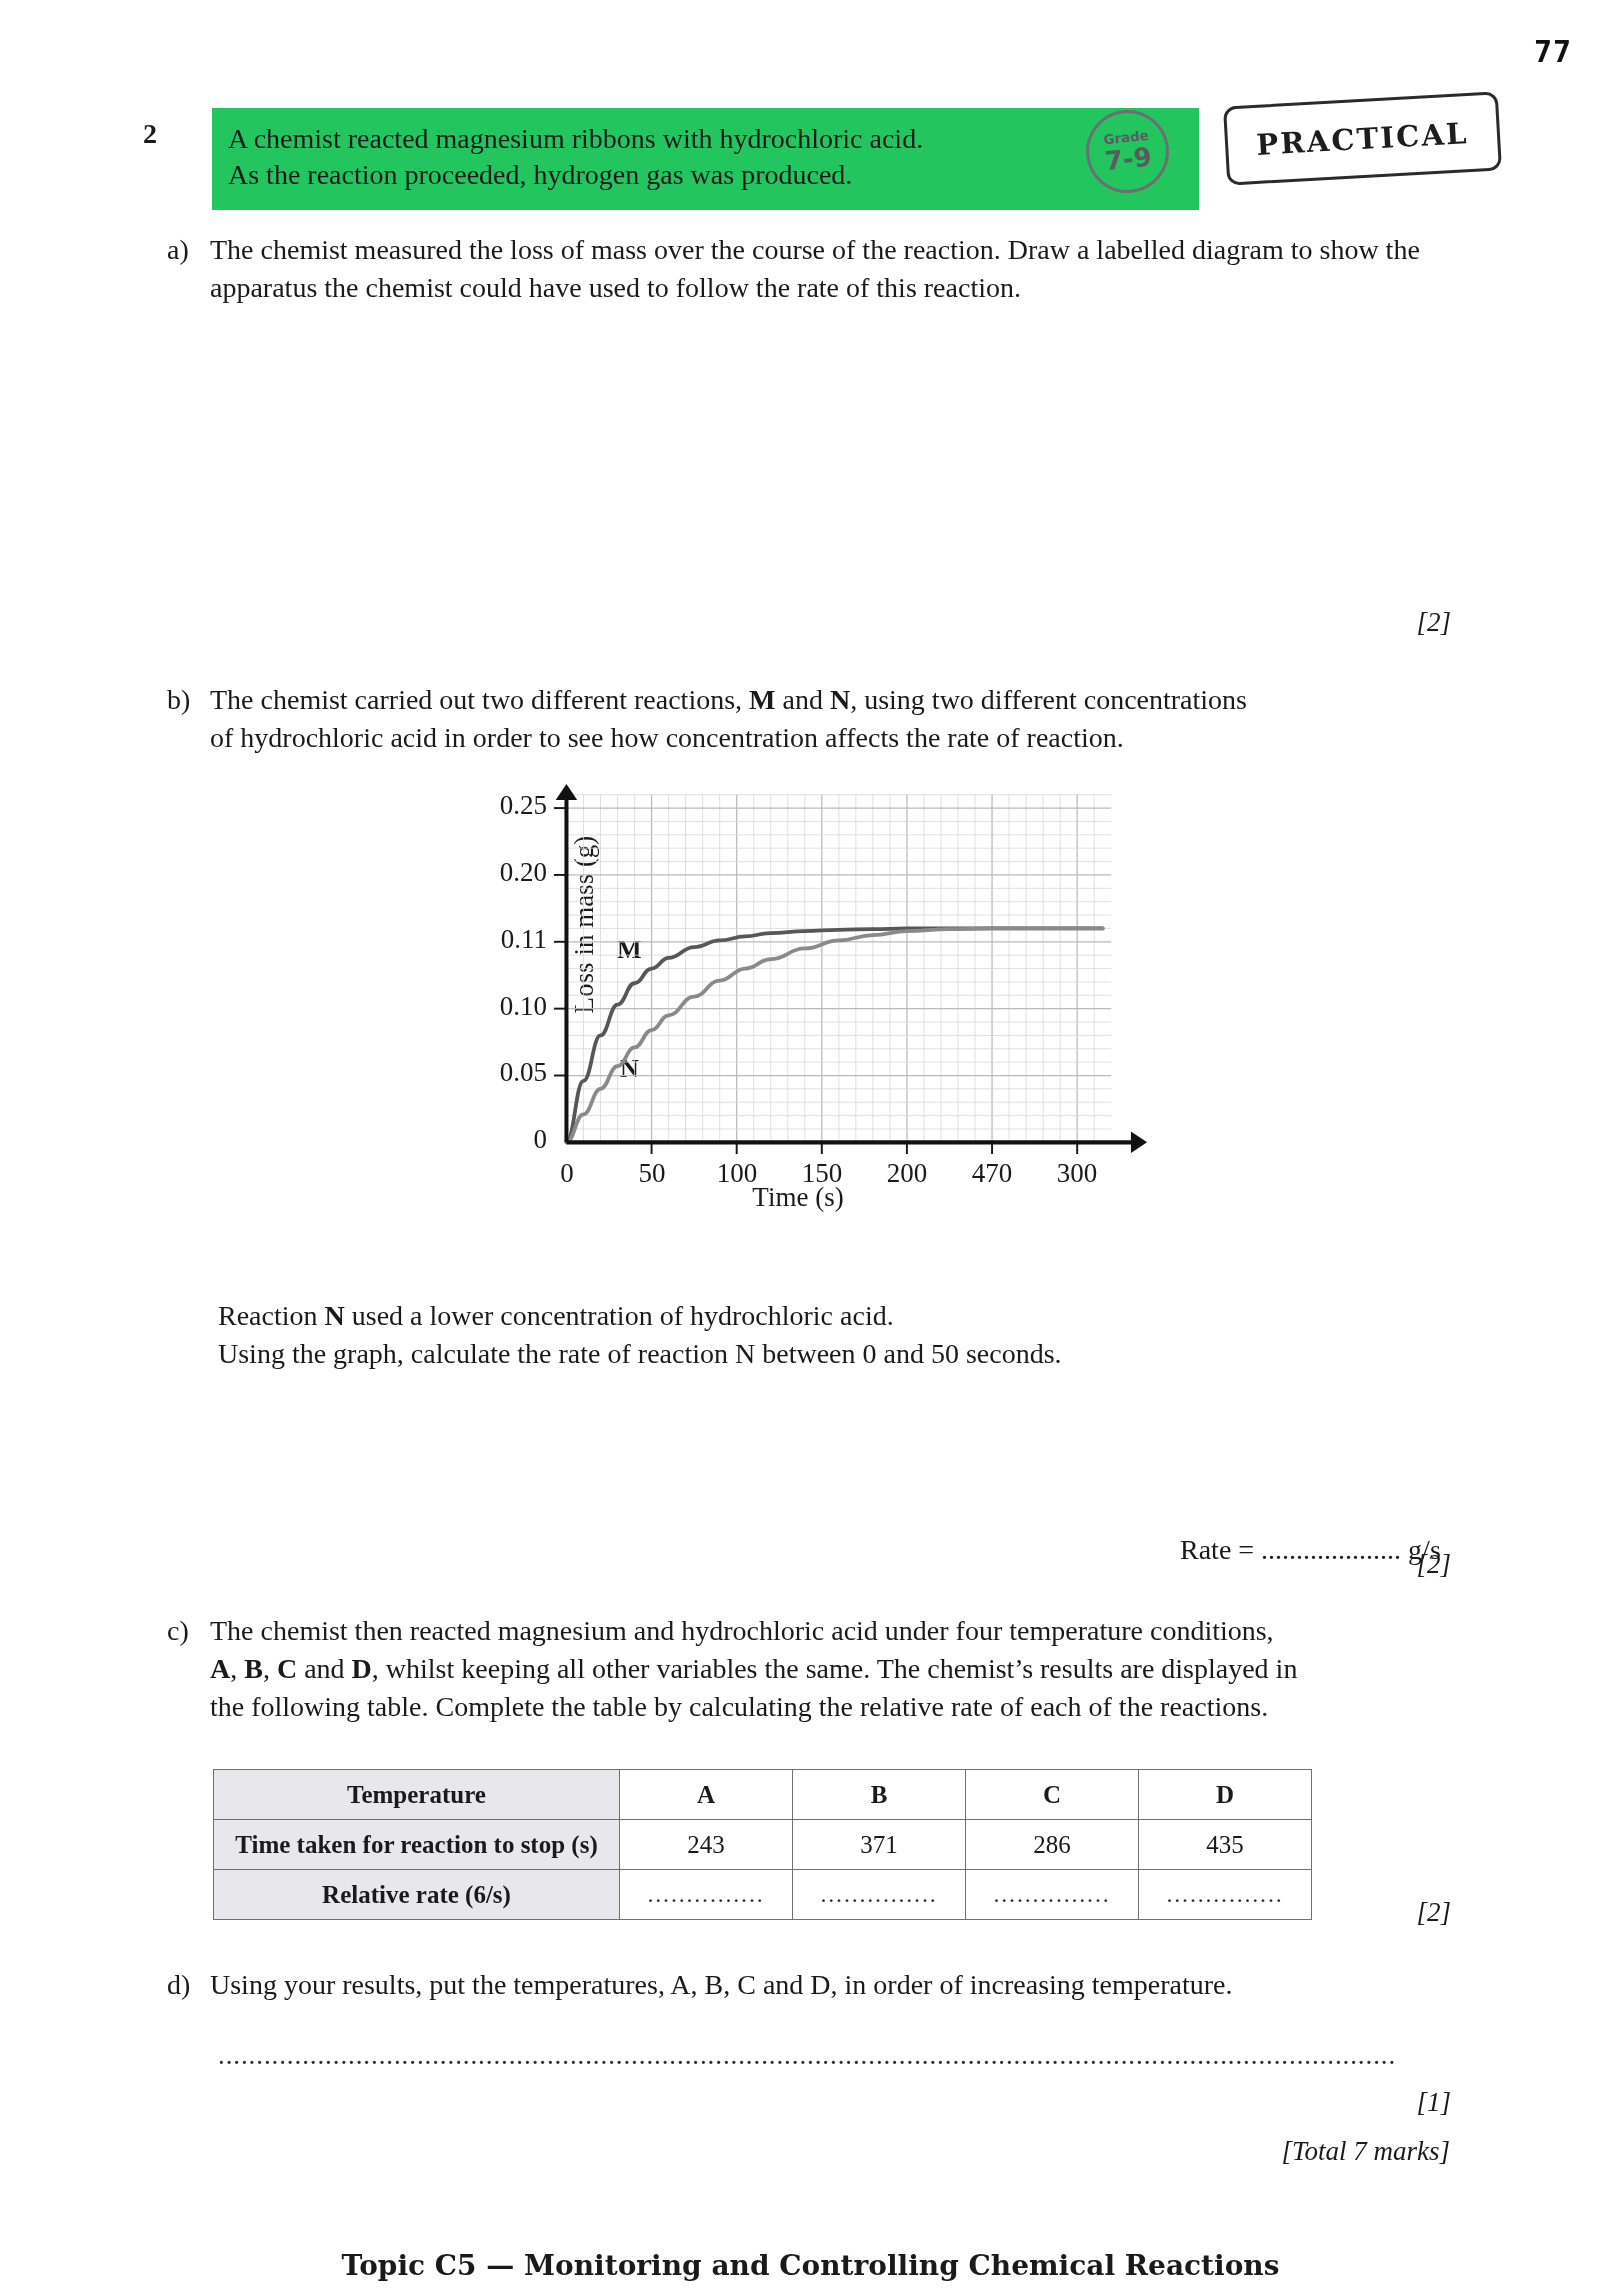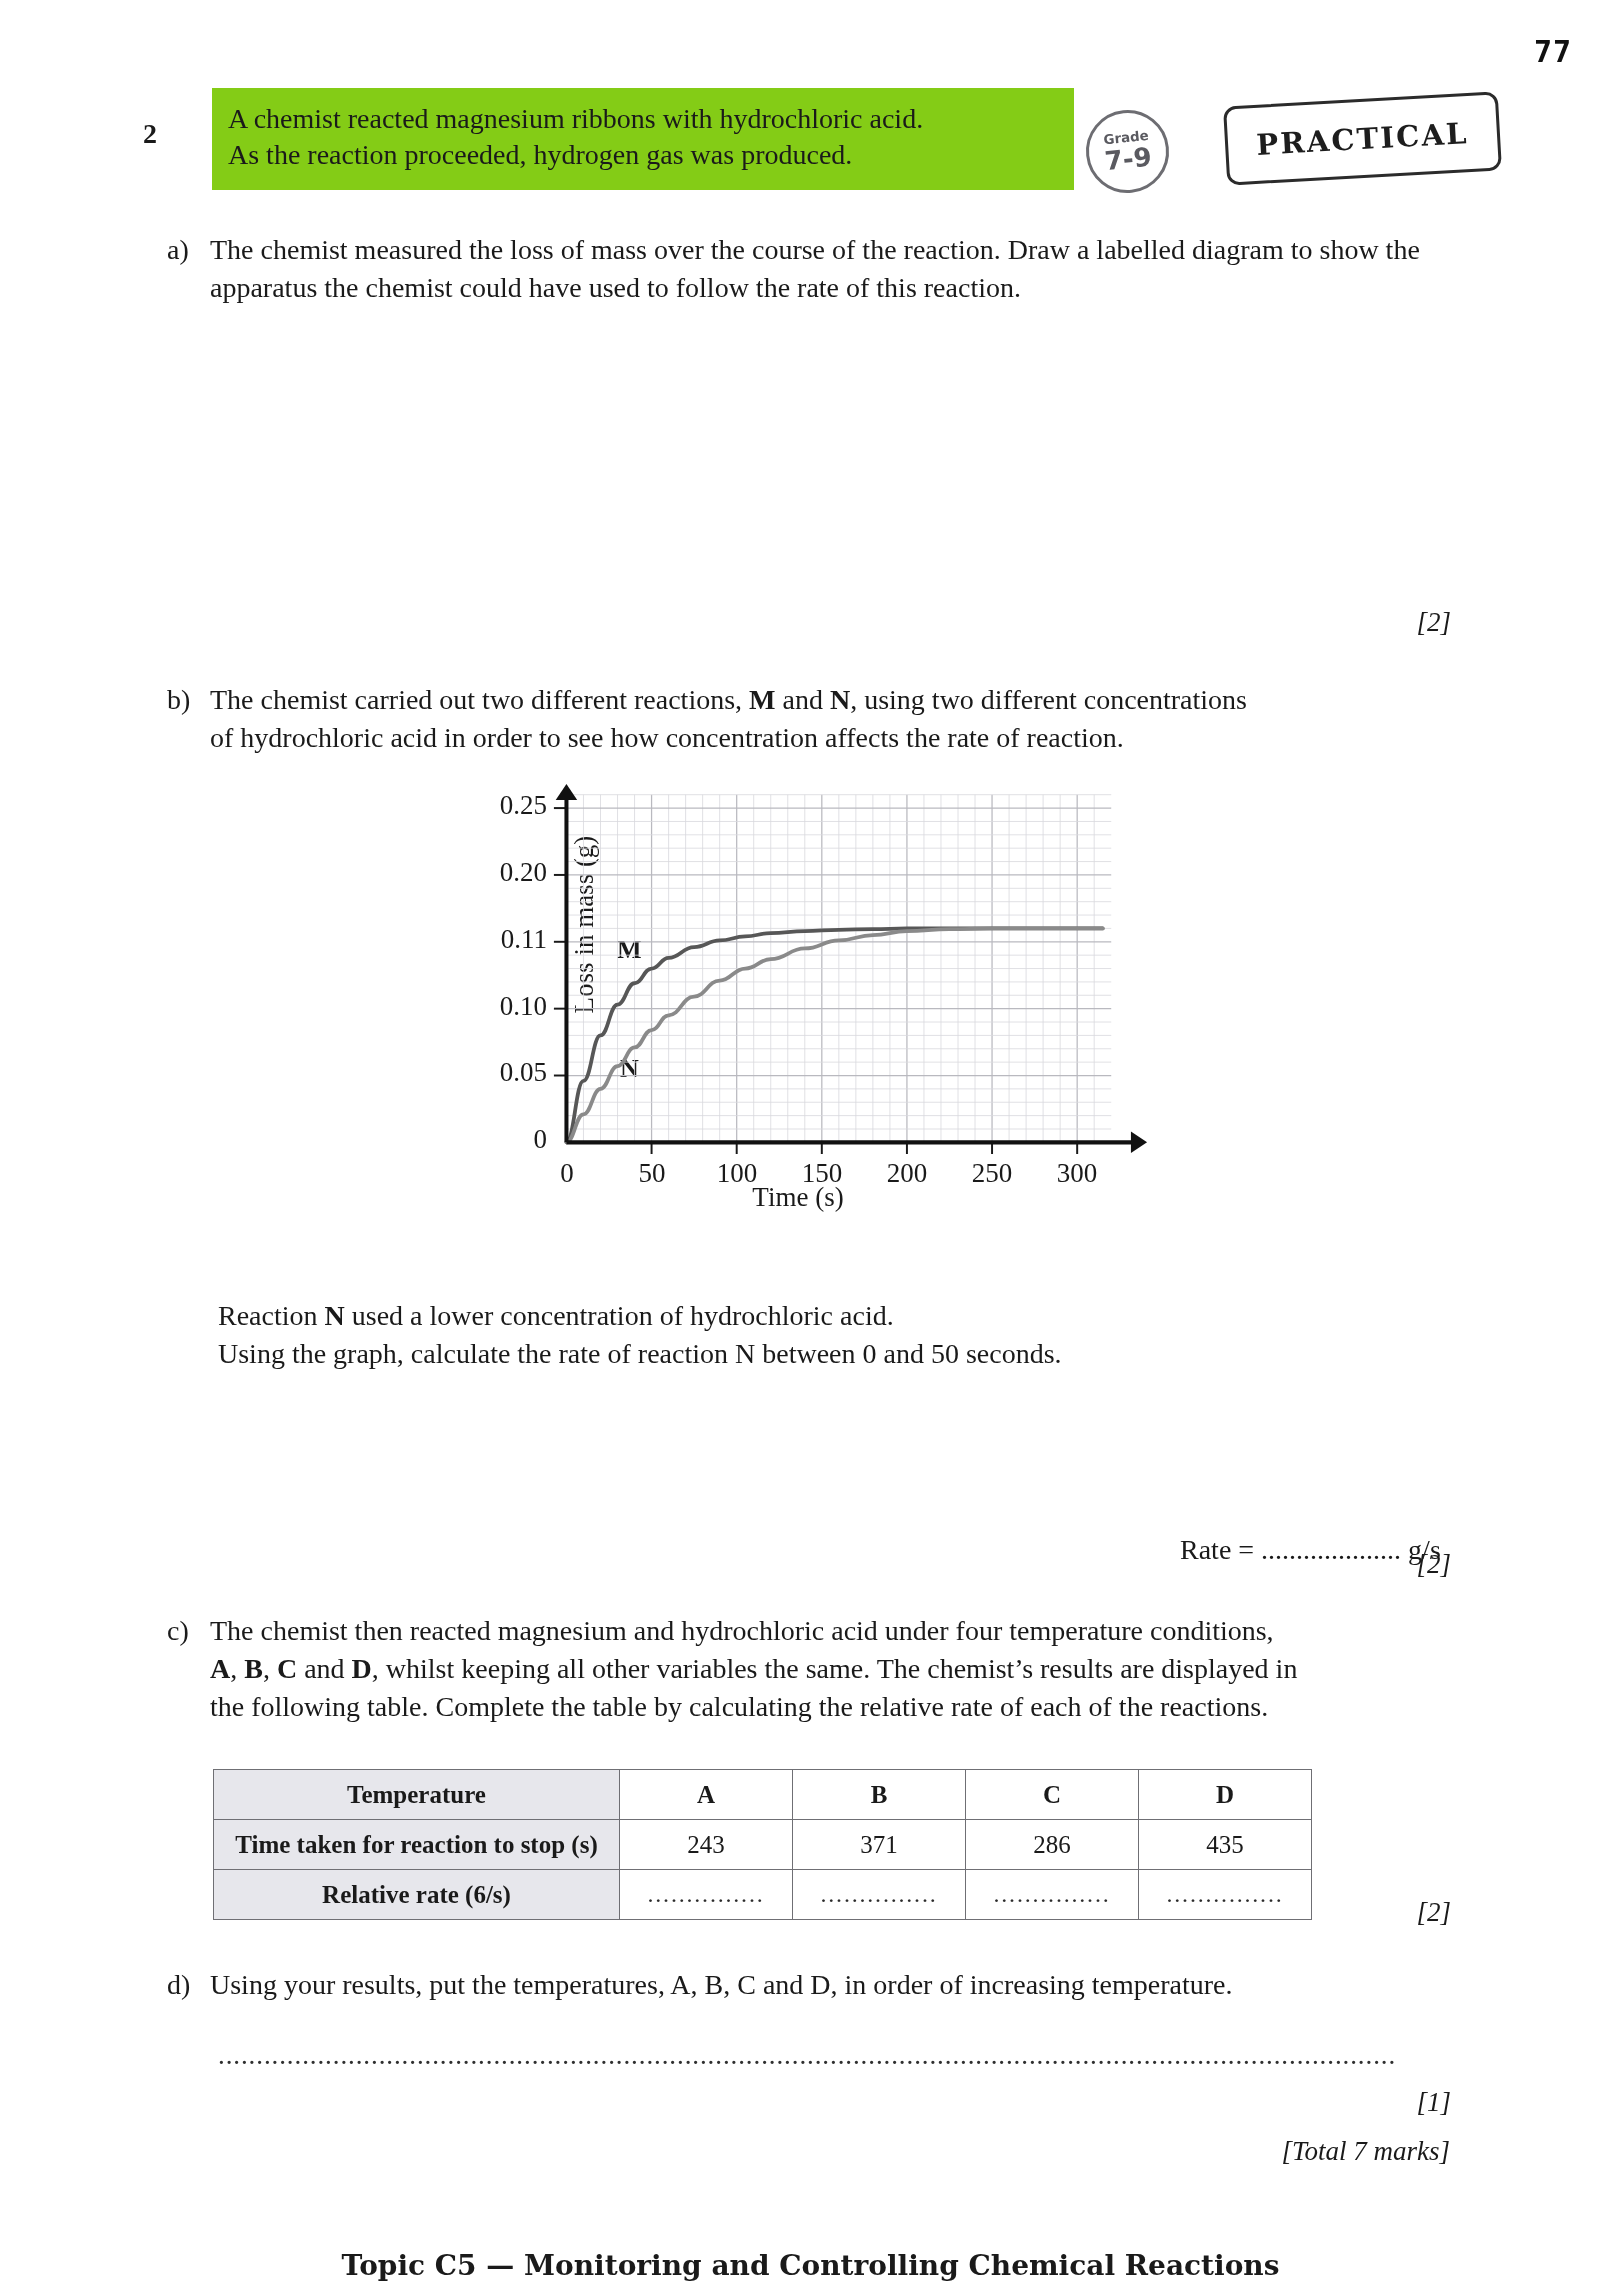--- a/index.html
+++ b/index.html
@@ -38,23 +38,23 @@
   .q-number {
     position: absolute;
     left: 143px;
     top: 118px;
     font-size: 28px;
     font-weight: 700;
   }
   .q-stem {
     position: absolute;
     left: 212px;
-    top: 88px;
-    width: 862px;
-    background: #84cc16;
+    top: 108px;
+    width: 987px;
+    background: #22c55e;
     padding: 12.5px 16px 16px 16px;
     box-sizing: border-box;
   }
   .q-stem div {
     font-size: 28px;
     line-height: 1.32;
   }
 
   
   .grade-stamp {
@@ -277,21 +277,21 @@
         <div class="ytick" style="top: 149px; right: 618px;">0.11</div>
         <div class="ytick" style="top: 82px; right: 618px;">0.20</div>
         <div class="ytick" style="top: 15px; right: 618px;">0.25</div>
       </div>
     <div id="xtick-holder">
         <div class="xtick" style="left: 47px; top: 383px;">0</div>
         <div class="xtick" style="left: 132px; top: 383px;">50</div>
         <div class="xtick" style="left: 217px; top: 383px;">100</div>
         <div class="xtick" style="left: 302px; top: 383px;">150</div>
         <div class="xtick" style="left: 387px; top: 383px;">200</div>
-        <div class="xtick" style="left: 472px; top: 383px;">250</div>
+        <div class="xtick" style="left: 472px; top: 383px;">470</div>
         <div class="xtick" style="left: 557px; top: 383px;">300</div>
       </div>
     <div id="curve-label-holder">
         <div class="curve-label" style="left: 133px; top: 160px;">M</div>
         <div class="curve-label" style="left: 136px; top: 279px;">N</div>
       </div>
     <svg id="chart-svg" width="681" height="448" style="position:absolute; left:0; top:0;" viewBox="0 0 760 500">
         <g>
           <line x1="92" y1="22" x2="92" y2="410" stroke="#b9b9bf" stroke-width="1.4"></line>
           <line x1="111" y1="22" x2="111" y2="410" stroke="#d8d8de" stroke-width="0.9"></line>

